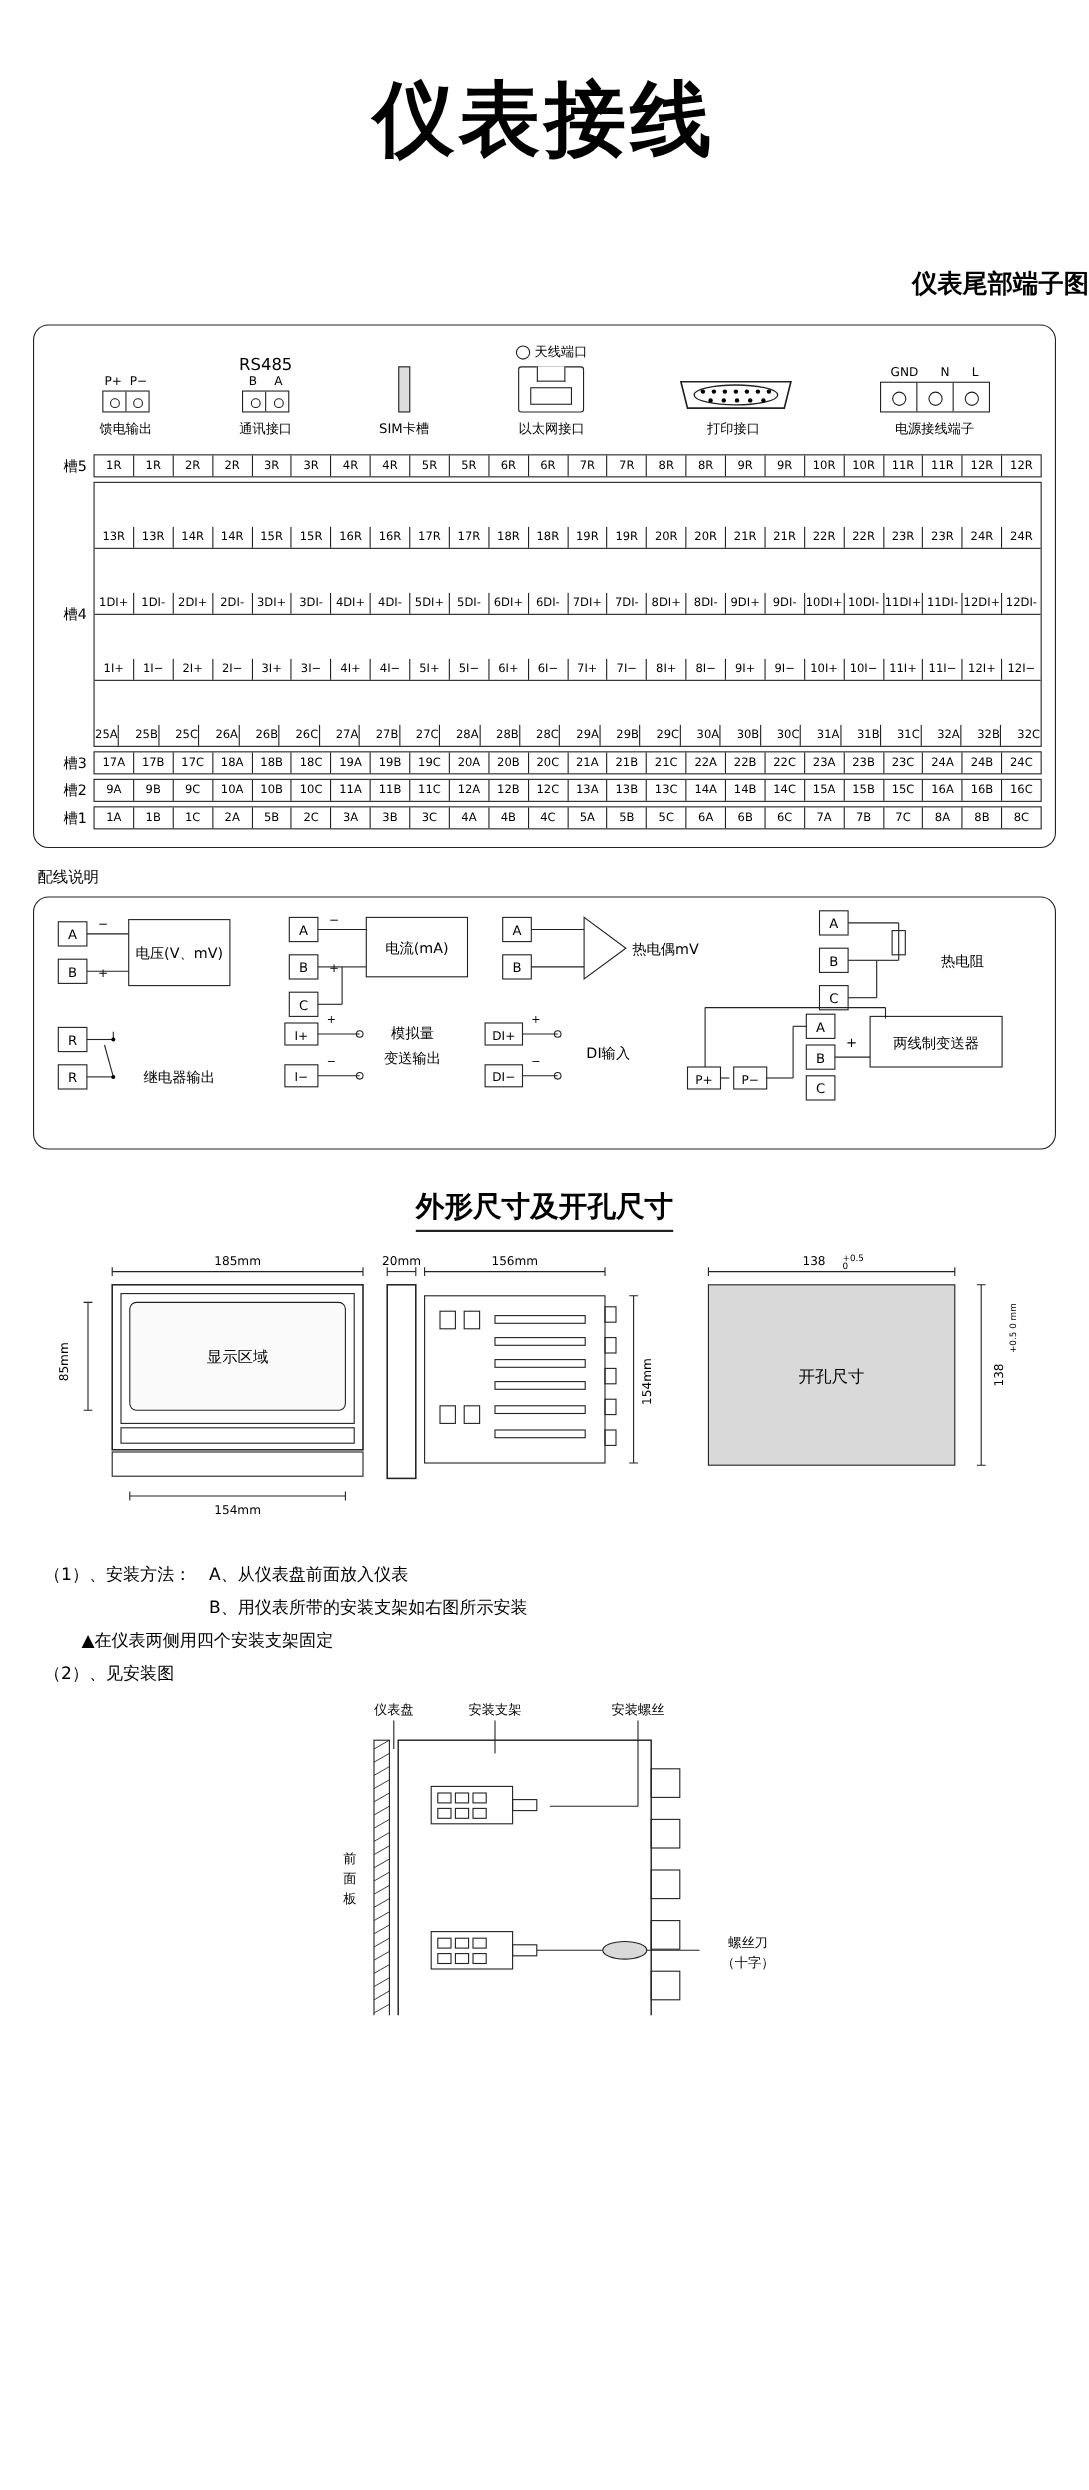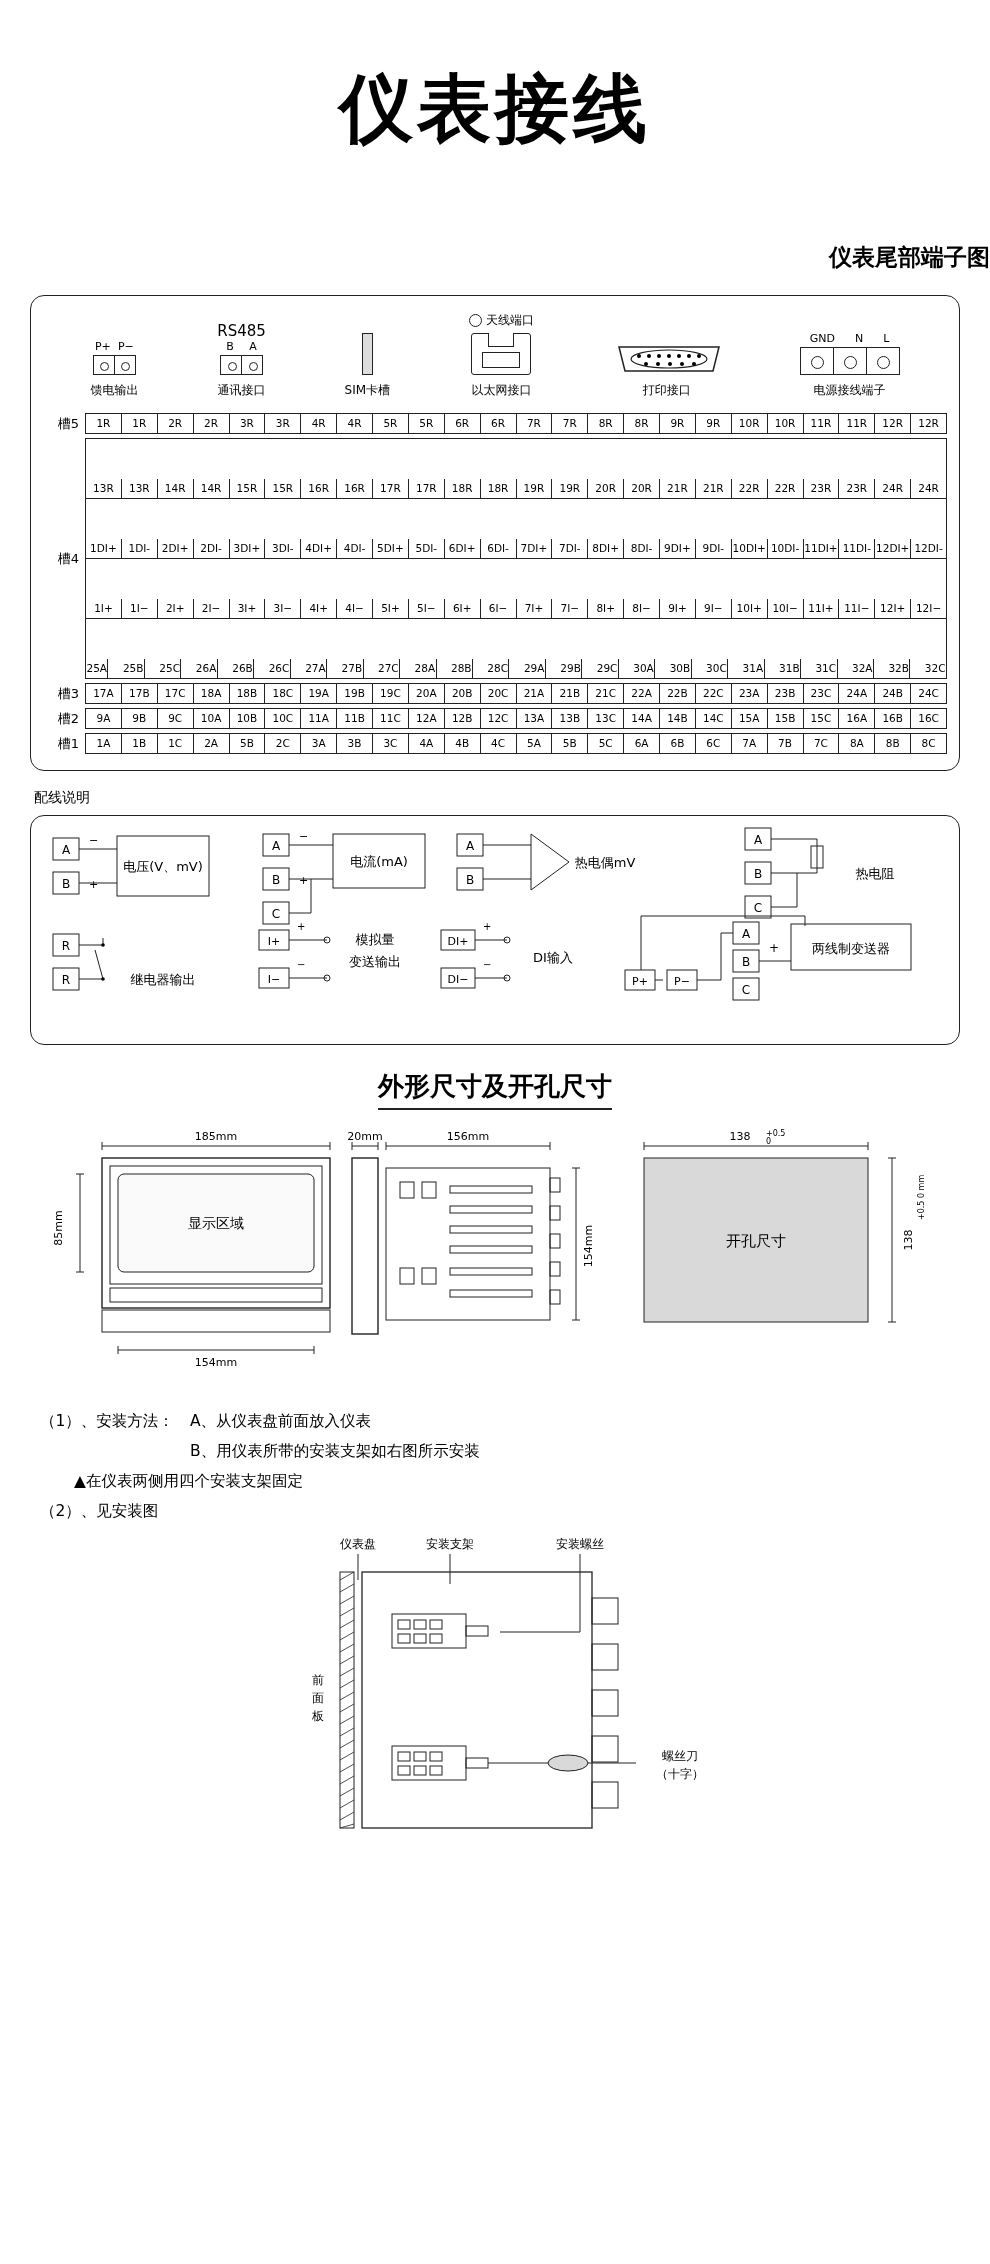--- a/index.html
+++ b/index.html
@@ -34,21 +34,21 @@
   .slotlabel{width:36px;font-size:13px;text-align:right;padding-right:6px;flex:none;}
   .grid{flex:1;display:flex;border:1px solid #222;}
   .grid .c{flex:1;border-right:1px solid #222;text-align:center;font-size:10.5px;line-height:19px;height:19px;white-space:nowrap;overflow:hidden;}
   .grid .c:last-child{border-right:none;}
   .slot4box{flex:1;border:1px solid #222;}
   .slot4box .grid{border:none;border-bottom:1px solid #222;margin-top:40px;}
   .slot4box .grid:last-child{border-bottom:none;gap:14px;}
 
   .secttitle{margin:18px 0 0 34px;font-size:14px;}
   .wirepanel{margin:8px 30px 0 30px;border:1px solid #222;border-radius:14px;padding:16px 18px;height:196px;position:relative;}
-  .dimtitle{text-align:center;font-size:26px;font-weight:bold;margin-top:24px;}
+  .dimtitle{text-align:center;font-size:26px;font-weight:bold;margin-top:34px;}
   .dimtitle .u{display:inline-block;border-bottom:2px solid #222;padding-bottom:4px;}
   .dimarea{position:relative;margin-top:18px;height:260px;}
   .notes{margin:18px 0 0 40px;font-size:15.5px;line-height:30px;}
   .notes .ind{margin-left:150px;}
   .notes .tri{margin-left:34px;}
   .installarea{position:relative;margin-top:6px;height:300px;}
   svg{overflow:visible;}
 </style>
 </head>
 <body>

